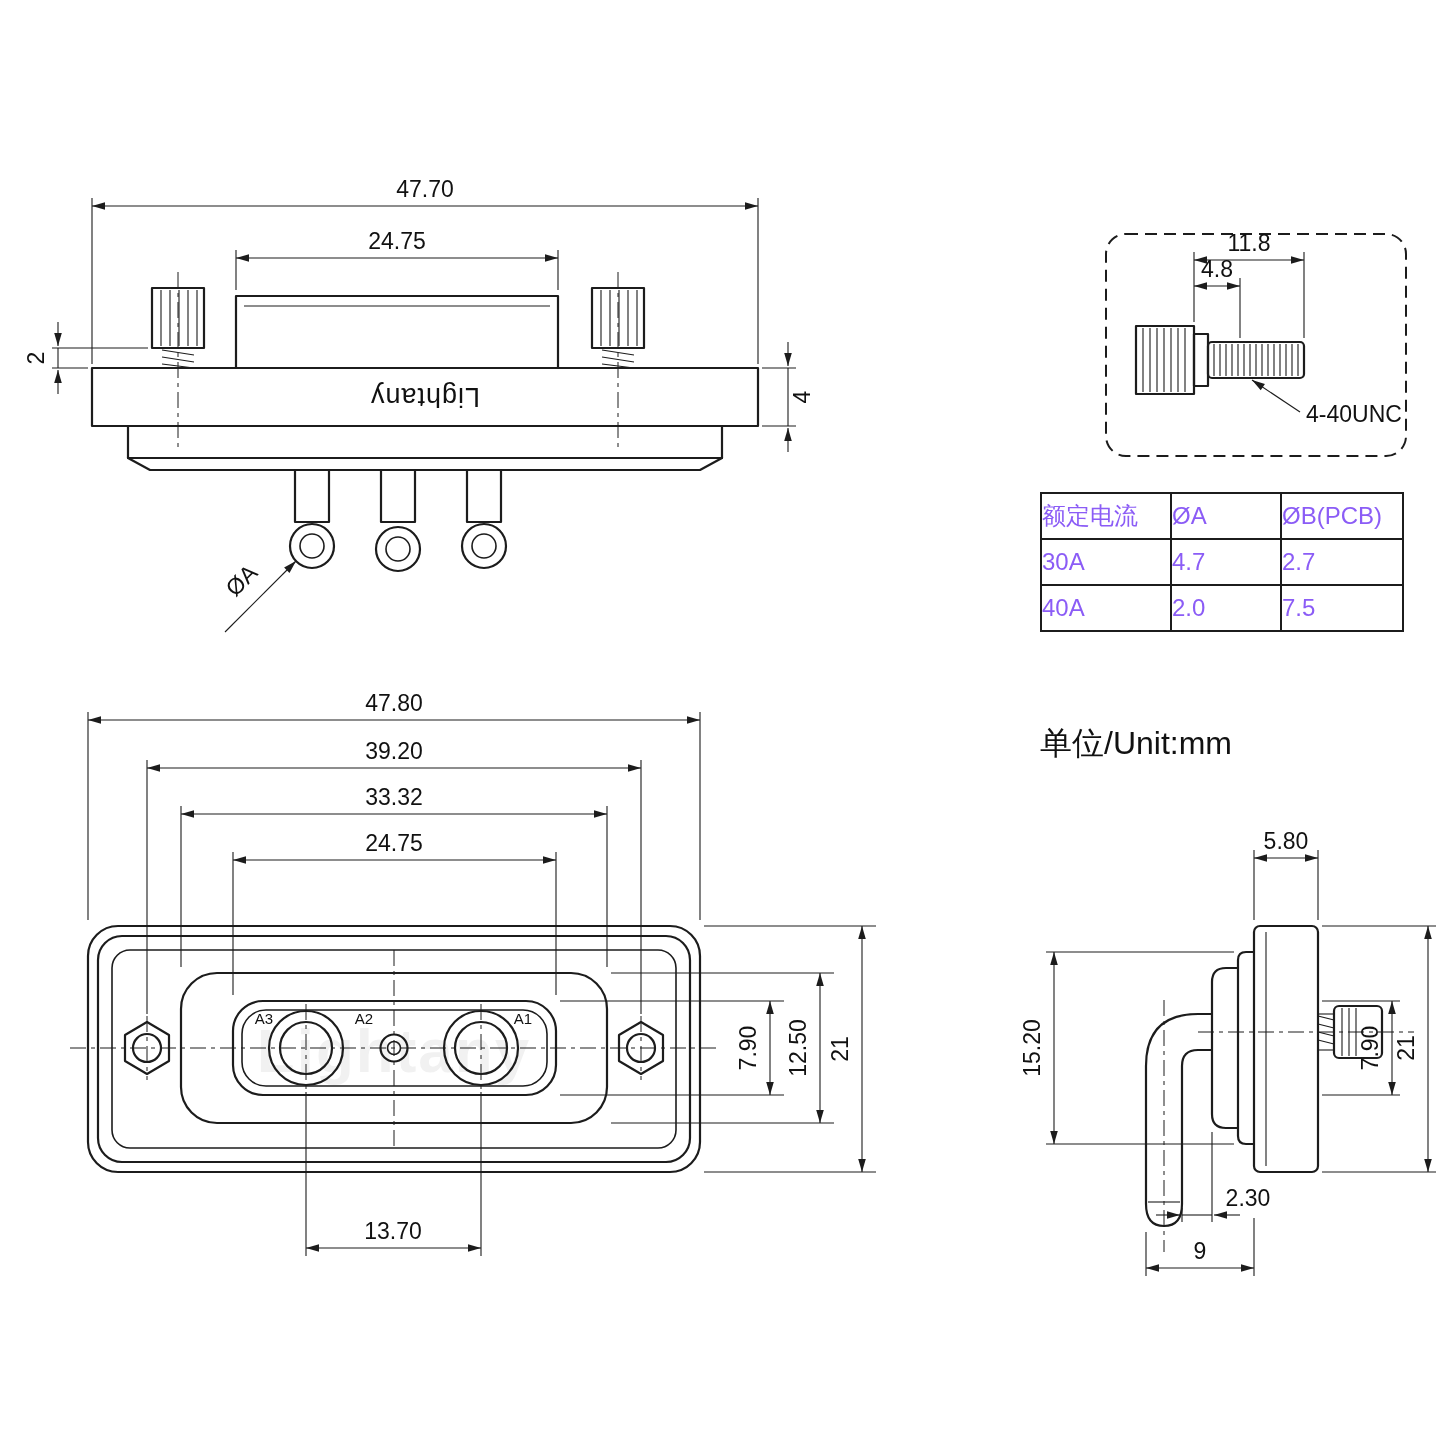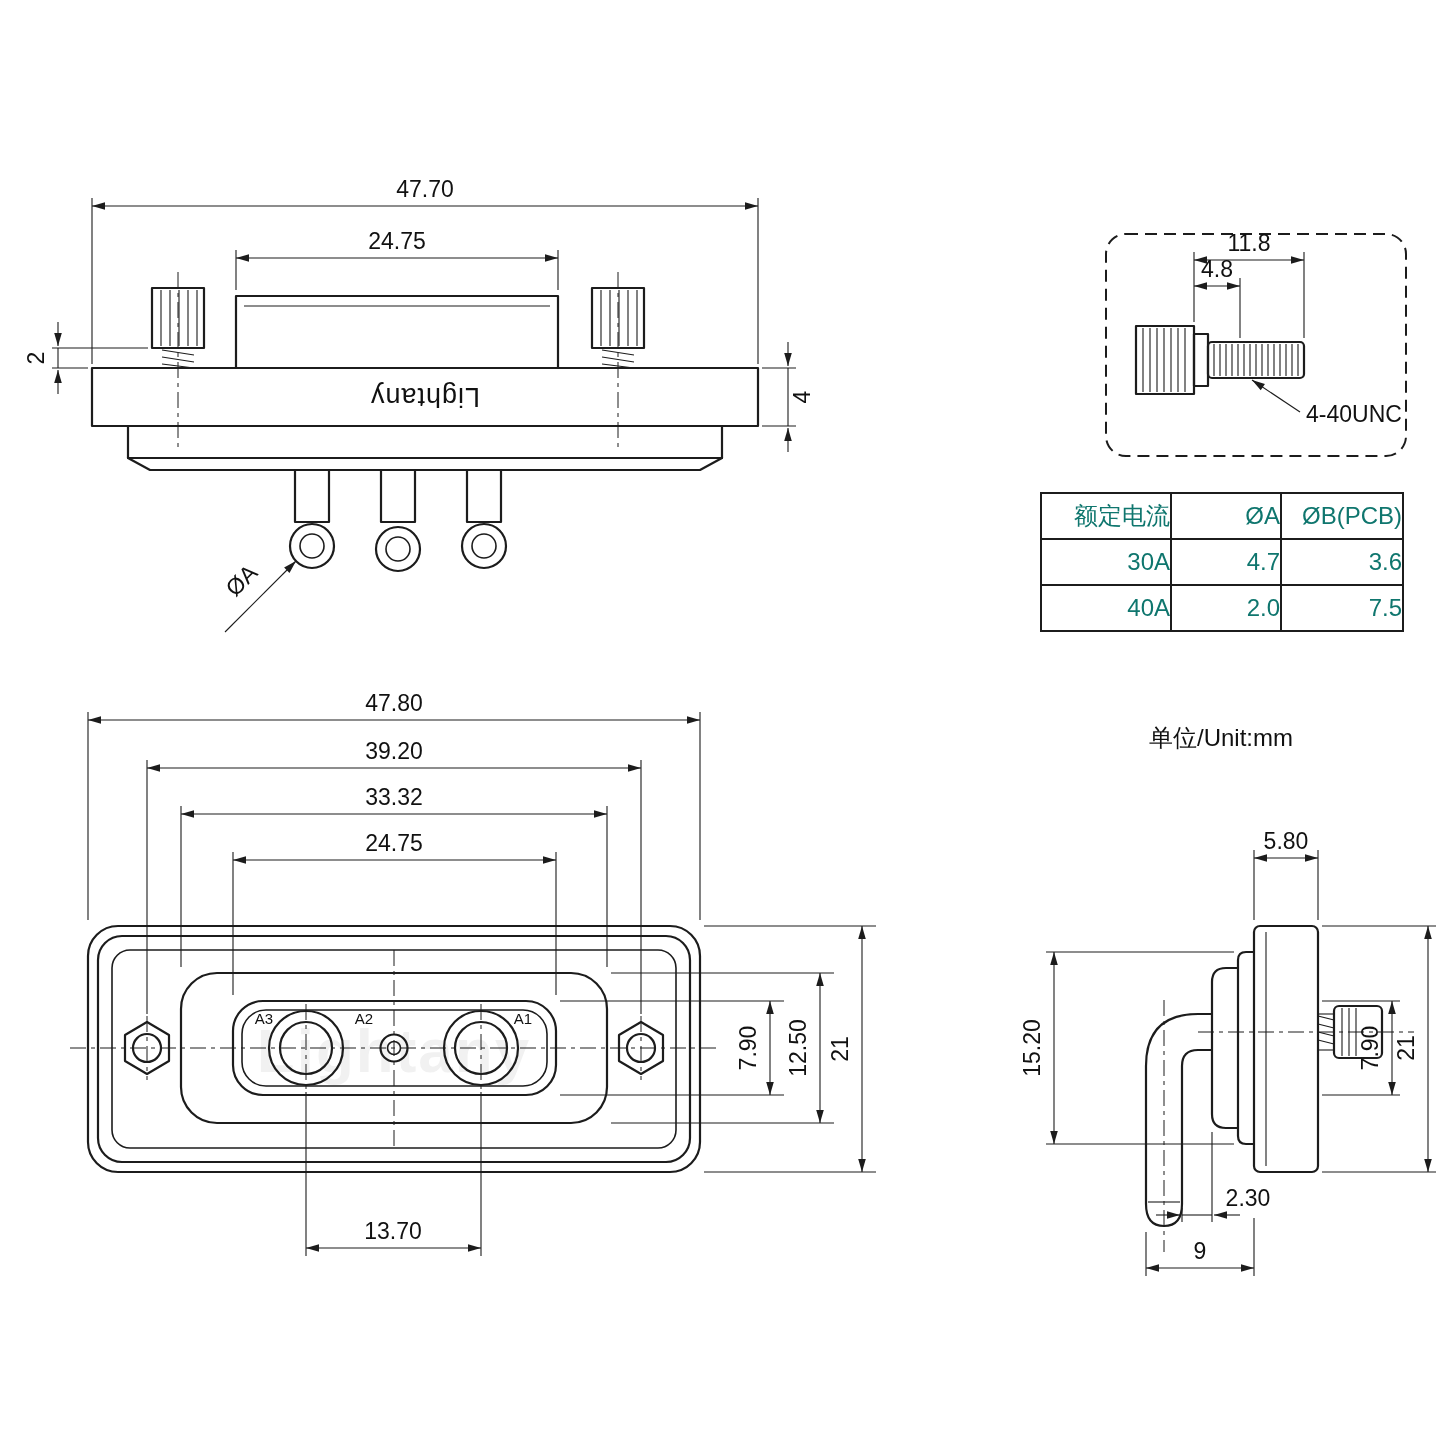--- a/index.html
+++ b/index.html
@@ -12,22 +12,22 @@
   .dim{fill:none;stroke:#1c1c1c;stroke-width:1.1}
   .cl{fill:none;stroke:#1c1c1c;stroke-width:1;stroke-dasharray:16 5 4 5}
   .dash{fill:none;stroke:#1c1c1c;stroke-width:2;stroke-dasharray:12 7}
   text{fill:#111}
   .d{font-size:23px}
   .s{font-size:15px}
   .brand{font-size:27px;letter-spacing:1px}
   .wm{font-size:62px;opacity:.055;letter-spacing:2px;font-weight:bold}
   .spec-table{position:absolute;left:1040px;top:492px;border-collapse:collapse;table-layout:fixed}
   .spec-table td,.spec-table th{border:2px solid #1c1c1c;font-weight:400;font-size:24px;
-       text-align:right;height:44px;padding:0;color:#0f766e}
-  .unit-note{position:absolute;left:1040px;top:722px;width:362px;text-align:center;font-size:24px}
+       text-align:left;height:44px;padding:0;color:#8b5cf6}
+  .unit-note{position:absolute;left:1040px;top:722px;width:362px;text-align:left;font-size:32px}
 </style>
 </head>
 <body>
 
 <svg id="drawing" width="1440" height="1440" viewBox="0 0 1440 1440">
   <defs>
     <marker id="arr" markerUnits="userSpaceOnUse" markerWidth="16" markerHeight="12" refX="15" refY="6" orient="auto-start-reverse">
       <path d="M15,6 L2,2.2 L2,9.8 Z" fill="#1c1c1c"></path>
     </marker>
   </defs>
@@ -274,21 +274,21 @@
     </colgroup>
   <tbody>
     <tr>
       <th>额定电流</th>
       <th>ØA</th>
       <th>ØB(PCB)</th>
     </tr>
     <tr>
       <td>30A</td>
       <td>4.7</td>
-      <td>3.6</td>
+      <td>2.7</td>
     </tr>
     <tr>
       <td>40A</td>
       <td>2.0</td>
       <td>7.5</td>
     </tr>
   </tbody>
 </table>
 <div class="unit-note">单位/Unit:mm</div>
 

